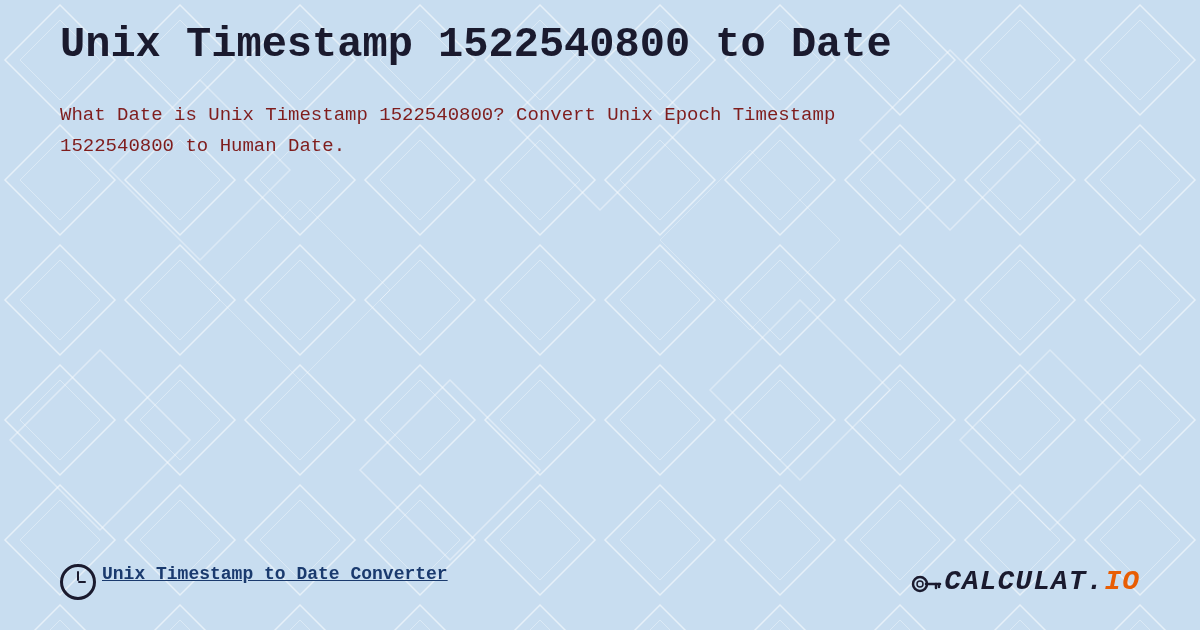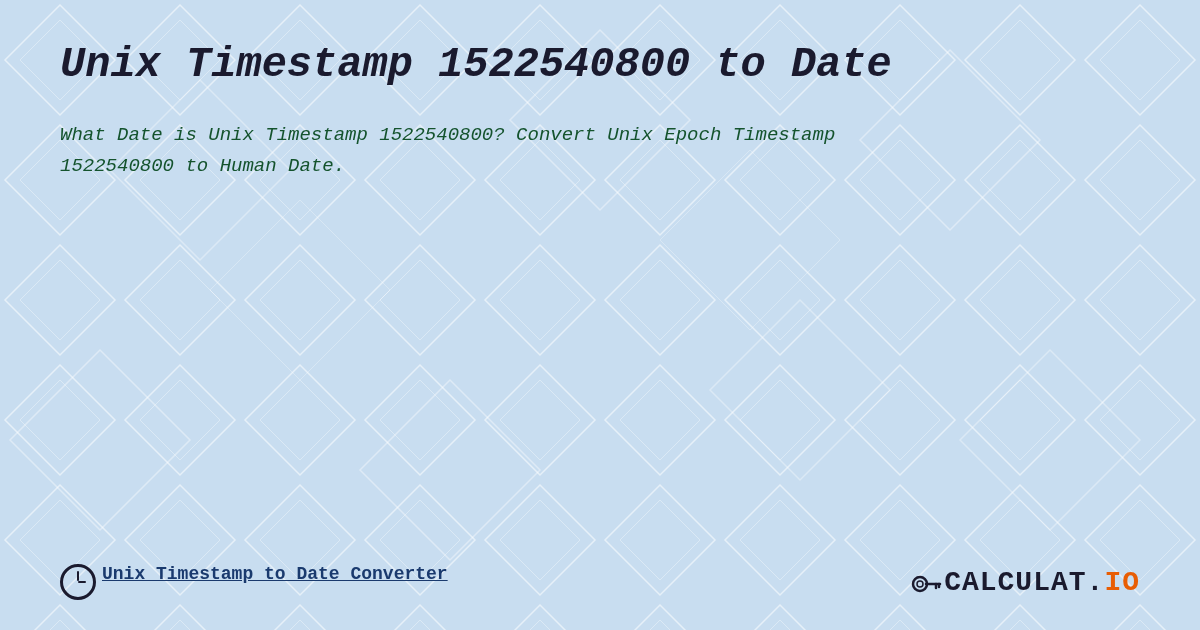--- a/index.html
+++ b/index.html
@@ -13,36 +13,35 @@
       height: 630px;
       overflow: hidden;
       font-family: 'Courier New', Courier, monospace;
       background-color: #c8ddf0;
       position: relative;
     }
 
     .content {
       position: relative;
       z-index: 1;
-      padding: 40px 60px;
-      font-style: italic;
+      padding: 20px 60px;
     }
 
     .main-title {
       font-size: 42px;
       font-weight: 900;
       color: #1a1a2e;
       margin-bottom: 30px;
       line-height: 1.2;
       font-family: 'Courier New', Courier, monospace;
     }
 
     .description {
       font-size: 19px;
-      color: #14532d;
+      color: #7f1d1d;
       line-height: 1.6;
       margin-bottom: 40px;
       font-family: 'Courier New', Courier, monospace;
       max-width: 900px;
     }
 
     .result-section {
       margin-top: 20px;
     }
 
@@ -109,22 +108,22 @@
     .footer-link-text {
       font-size: 18px;
       font-weight: 700;
       color: #1a3a6e;
       font-family: 'Courier New', Courier, monospace;
       text-decoration: underline;
     }
 
     .logo-area {
       display: flex;
-      align-items: center;
       gap: 2px;
+      font-style: italic;
     }
 
     .logo-text {
       font-size: 28px;
       font-weight: 900;
       color: #1a1a2e;
       font-family: 'Courier New', Courier, monospace;
       letter-spacing: 1px;
     }
 

